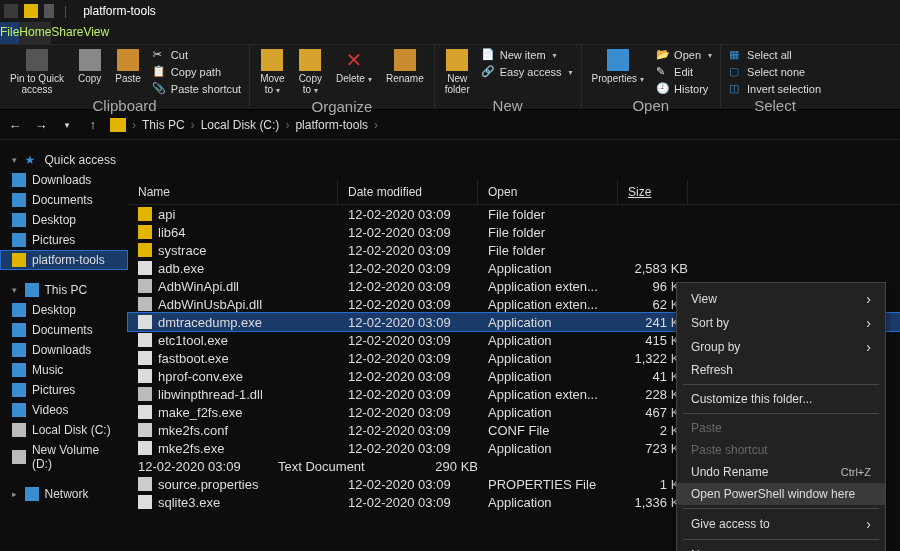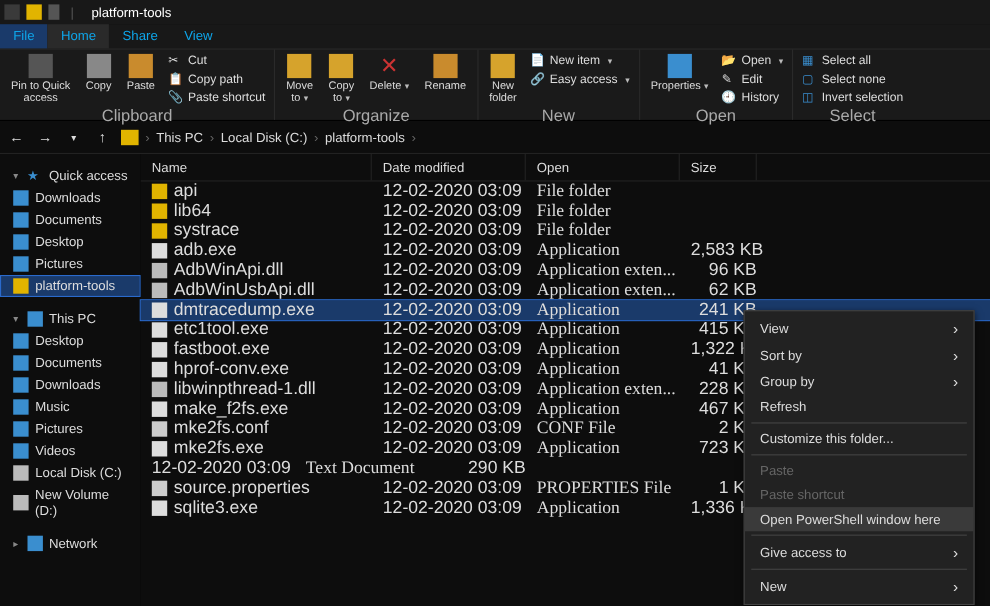--- a/index.html
+++ b/index.html
@@ -7,21 +7,21 @@
 
   
   .titlebar { height: 22px; background: #181818; display: flex; align-items: center; padding: 0 4px; gap: 6px; }
   .titlebar .tb-icon { width: 14px; height: 14px; background: #3a3a3a; }
   .titlebar .tb-icon.folder { background: #e1b400; }
   .titlebar .tb-title { font-size: 12px; color: #fff; margin-left: 6px; }
   .titlebar .tb-sep { color: #555; margin: 0 4px; }
 
   
   .menutabs { height: 22px; background: #181818; display: flex; align-items: stretch; }
-  .menutabs .tab { padding: 3px 12px; font-size: 12px; color: #0ea5e9; cursor: pointer; }
+  .menutabs .tab { padding: 3px 0; font-size: 12px; color: #bef264; cursor: pointer; }
   .menutabs .tab.file { background: #1a3a6a; }
   .menutabs .tab.active { background: #2a2a2a; }
 
   
   .ribbon { height: 66px; background: #1a1a1a; border-top: 1px solid #2a2a2a; border-bottom: 1px solid #000; display: flex; align-items: stretch; }
   .rgroup { display: flex; flex-direction: column; align-items: center; padding: 2px 6px 0 6px; border-right: 1px solid #2a2a2a; }
   .rgroup-content { display: flex; flex: 1; align-items: flex-start; gap: 6px; }
   .rgroup-label { font-size: 15px; color: #aaa; padding-bottom: 2px; }
   .rbtn-big { display: flex; flex-direction: column; align-items: center; gap: 2px; color: #ddd; font-size: 10px; line-height: 1.1; text-align: center; padding: 2px 4px; cursor: pointer; }
   .rbtn-big .ricon { width: 22px; height: 22px; }
@@ -67,30 +67,30 @@
   .sicon.folder{ background:#e1b400; }
   .sicon.pc    { background:#3a8ecf; }
   .sicon.mus   { background:#3a8ecf; }
   .sicon.vid   { background:#3a8ecf; }
   .sicon.disk  { background:#bbb; }
   .sicon.net   { background:#3a8ecf; }
 
   
   .files { flex:1; background:#0d0d0d; }
   .files-head { display:flex; border-bottom:1px solid #222; font-size:12px; color:#ddd; }
-  .fh { padding:5px 10px; border-right:1px solid #222; }
+  .fh { padding:5px 10px; border-right:1px solid #222;margin-top:40px; }
   .fh.name { width:210px; }
   .fh.date { width:140px; }
   .fh.type { width:140px; }
-  .fh.size { width: 70px; text-align:left; }
-  .frow { display:flex; align-items:center; font-size:16px; height:18px; }
+  .fh.size { width: 70px; text-align:left;text-decoration:underline; }
+  .frow { display:flex; align-items:center; font-size:13px; height:18px; }
   .fcell { padding:0 10px; overflow:hidden; white-space:nowrap; }
   .fcell.name { width:210px; display:flex; align-items:center; gap:6px; }
   .fcell.date { width:140px; }
-  .fcell.type { width:140px;font-family:Liberation Serif, serif; }
+  .fcell.type { width:140px; }
   .fcell.size { width:80px; text-align:right; }
   .frow.selected { background:#1a3a6a; outline:1px solid #2a6acc; }
   .ficon { width:14px; height:14px; display:inline-block; background:#e1b400; }
   .ficon.app { background:#ddd; }
   .ficon.dll { background:#bbb; }
   .ficon.txt { background:#fff; }
   .ficon.cfg { background:#ccc; }
 
   
   .ctxmenu { position:absolute; right:14px; top:282px; width:210px; background:#222; border:1px solid #444; box-shadow:0 2px 6px rgba(0,0,0,.6); padding:4px 0; font-size:12px; color:#ddd; }
@@ -511,20 +511,24 @@
   <div class="ctx-item">
       <span>Customize this folder...</span>
     </div>
   <div class="ctx-sep"></div>
   <div class="ctx-item disabled">
       <span>Paste</span>
     </div>
   <div class="ctx-item disabled">
       <span>Paste shortcut</span>
     </div>
+  <div class="ctx-item">
+      <span>Undo Rename</span>
+      <span class="ctx-shortcut">Ctrl+Z</span>
+    </div>
   <div class="ctx-item hover">
       <span>Open PowerShell window here</span>
     </div>
   <div class="ctx-sep"></div>
   <div class="ctx-item ctx-sub">
       <span>Give access to</span>
     </div>
   <div class="ctx-sep"></div>
   <div class="ctx-item ctx-sub">
       <span>New</span>

